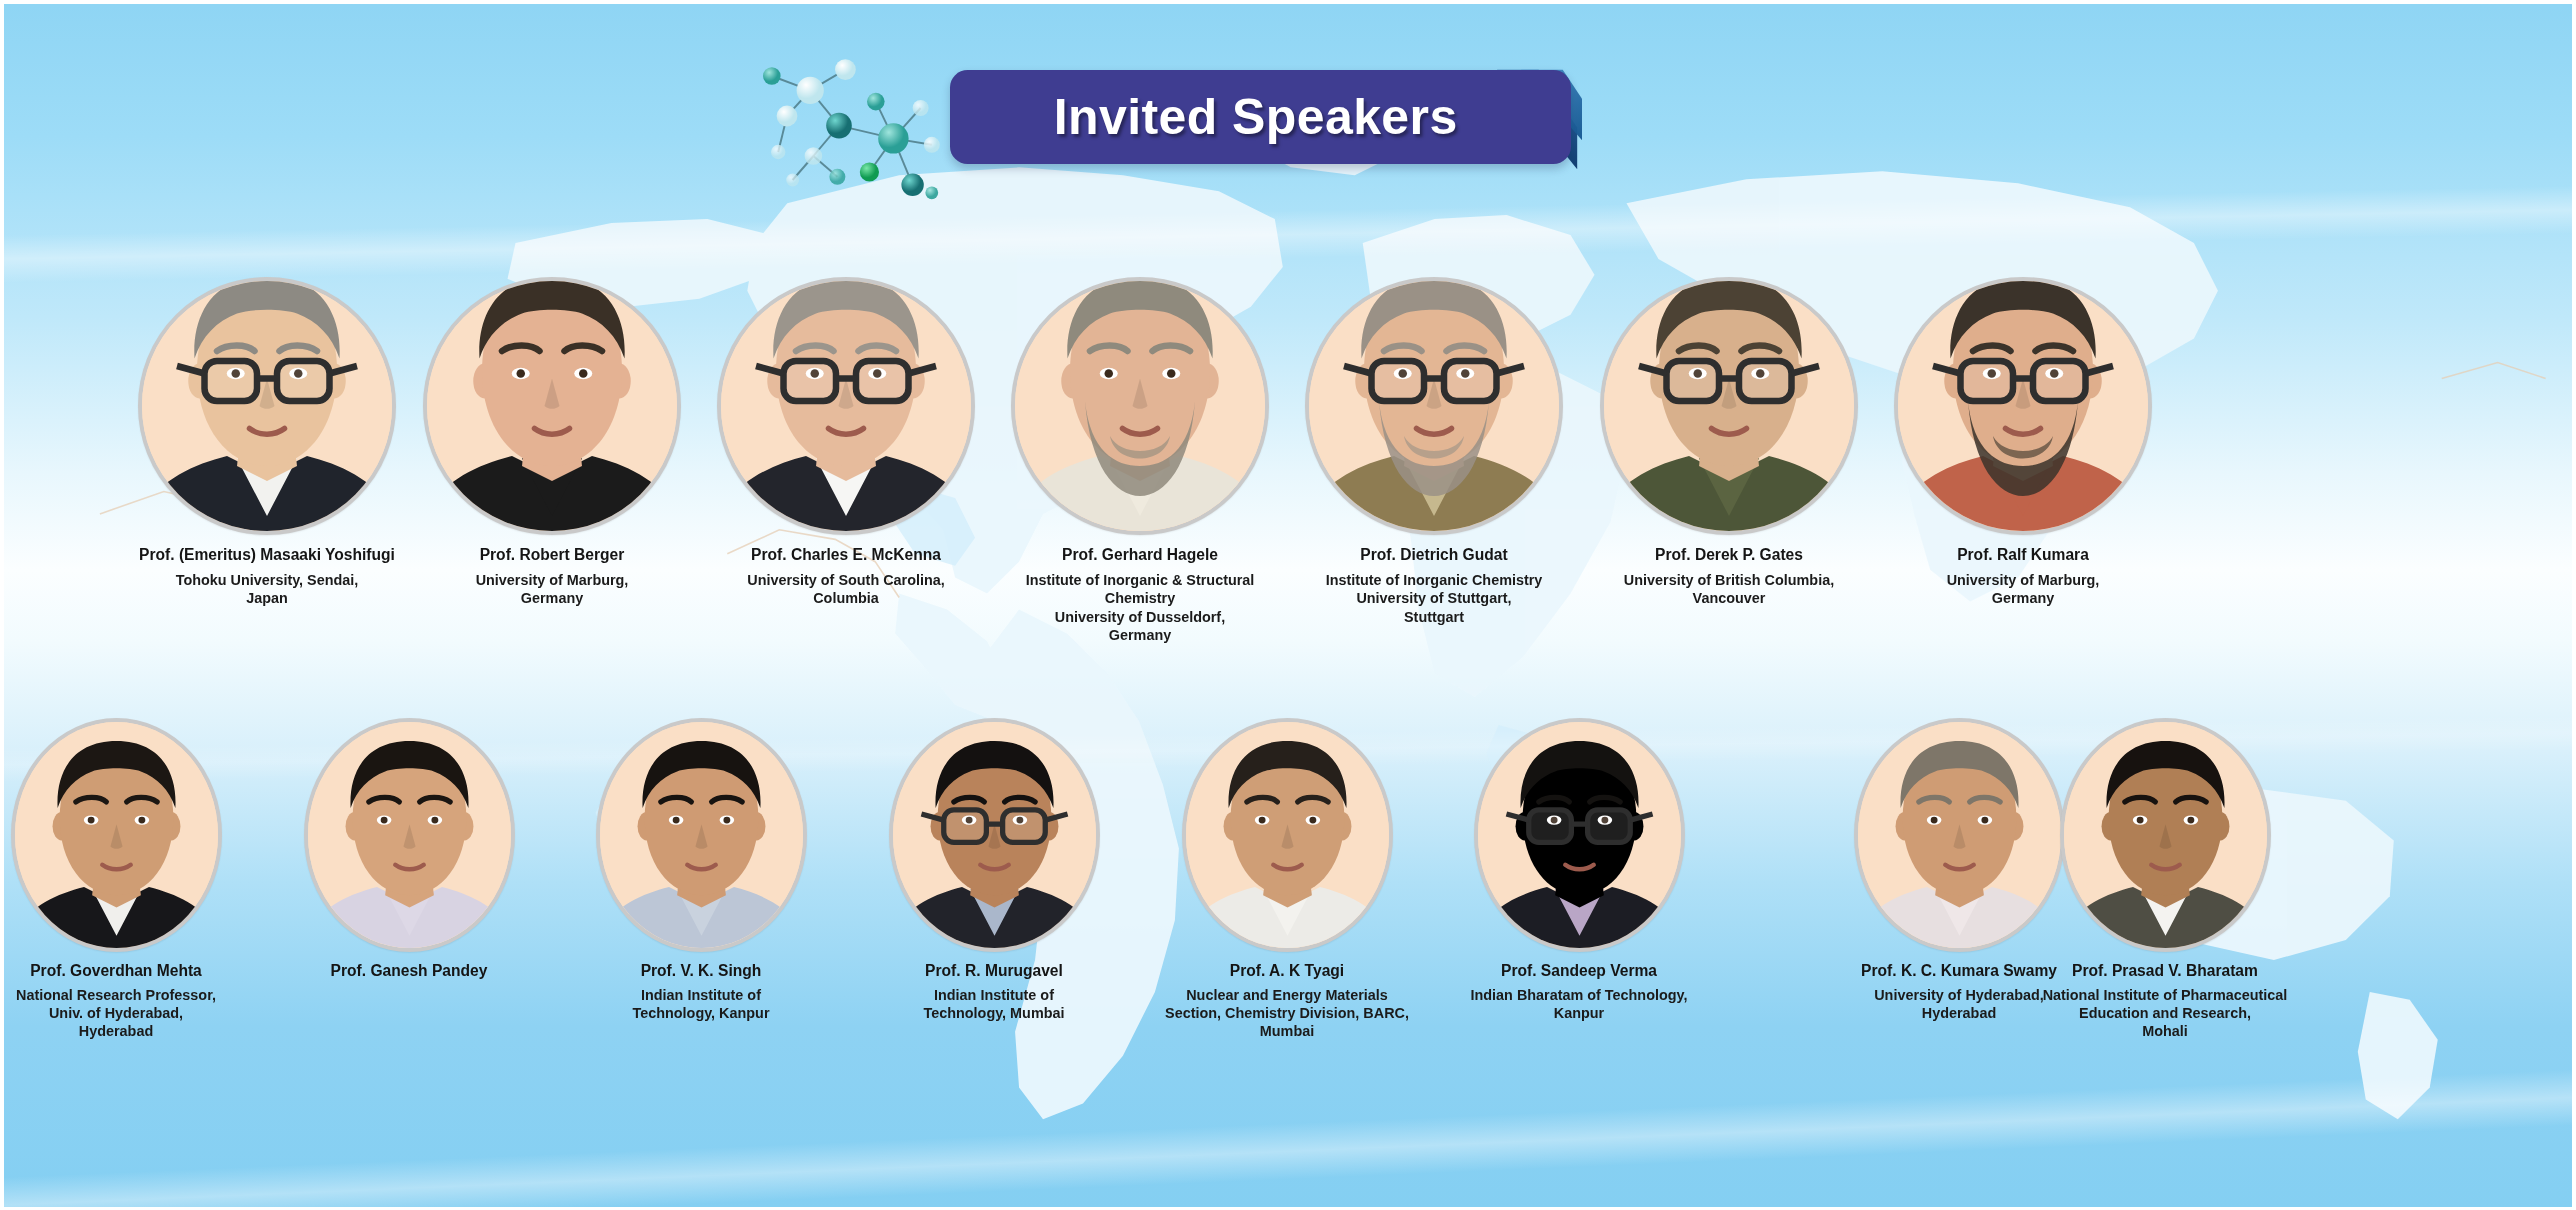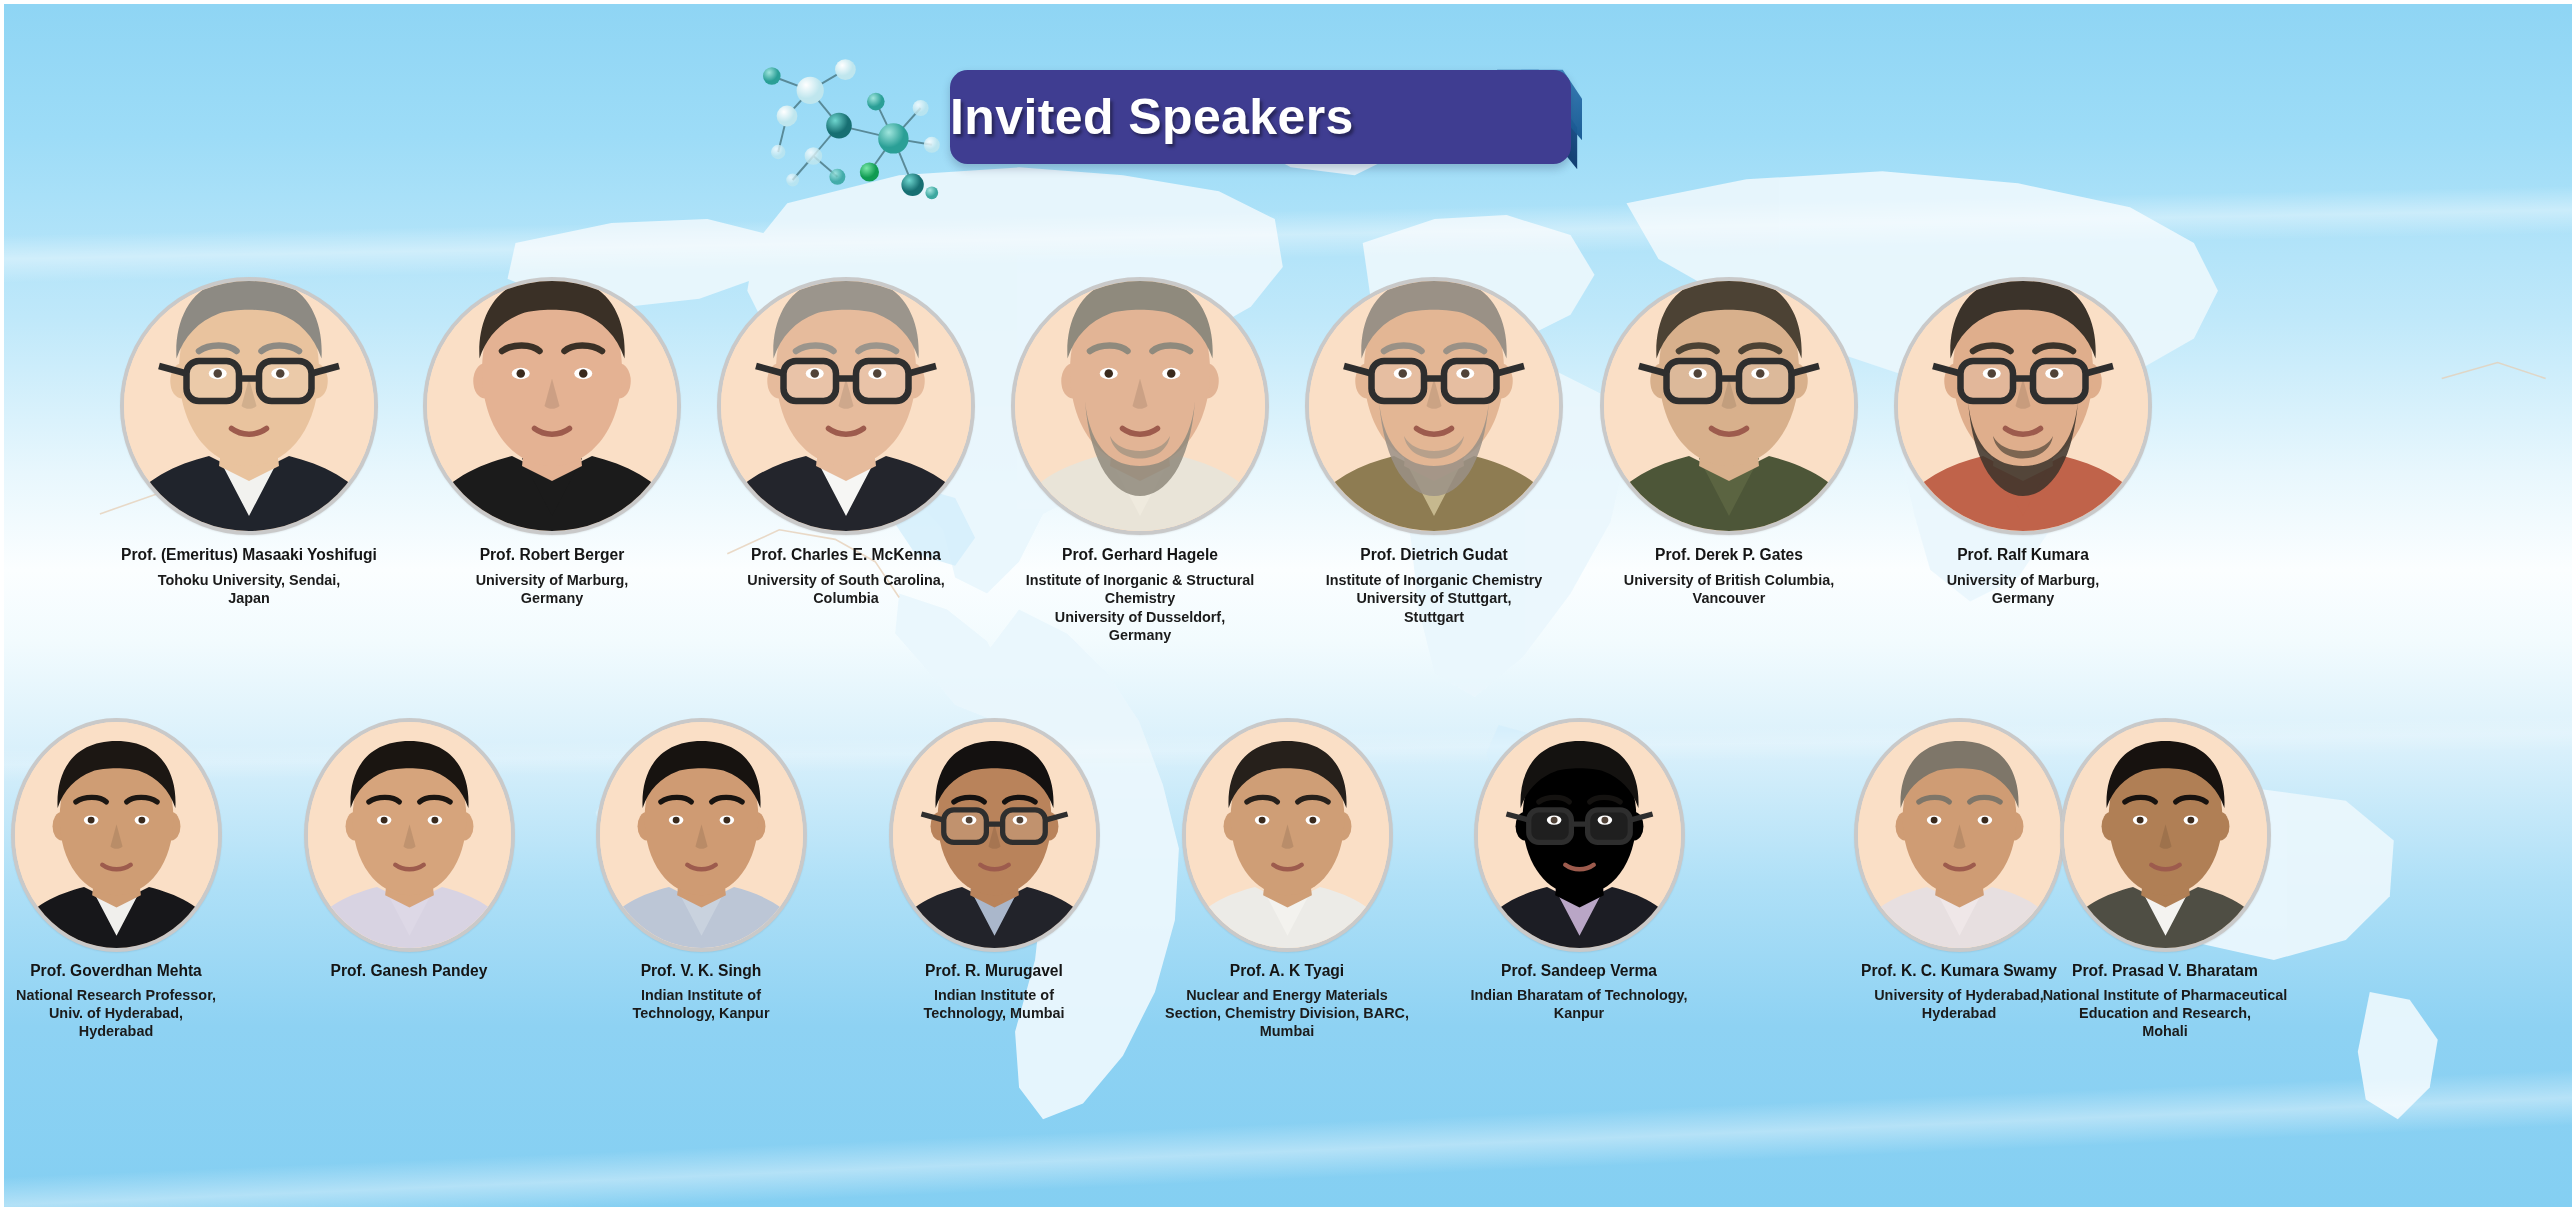--- a/index.html
+++ b/index.html
@@ -82,20 +82,21 @@
     border-radius: 17.6px;
     background: #3f3d91;
     box-shadow: 0 4.8px 8px rgba(20,30,70,0.22);
     overflow: hidden;
   }
   .banner-title {
     position: absolute;
     left: 0; right: 0;
     top: 50%;
     transform: translateY(-50%);
+    text-align: center;
     color: #ffffff;
     font-size: 50px;
     font-weight: bold;
     letter-spacing: 0.4px;
     text-shadow: 2.4px 3.2px 3.2px rgba(0,0,0,0.40);
     font-family: "Liberation Sans", sans-serif;
     padding-right: 9.6px;
     white-space: nowrap;
   }
   
@@ -279,21 +280,21 @@
         <path d="M10,6 L62,6 L110,78 L110,130 Z" fill="url(#rbB)"></path>
         <path d="M40,6 L92,6 L116,42 L116,94 Z" fill="url(#rbA)" opacity="0.95"></path>
       </svg>
     </div>
     <div class="banner">
       <div class="banner-title">Invited Speakers</div>
     </div>
   </div>
 
   <div class="row row-1" id="row1">
-      <div class="speaker" style="left: 101px; width: 288px;">
+      <div class="speaker" style="left: 119px; width: 288px;">
         <div class="avatar" style="width: 258px; height: 258px;">
   <svg viewBox="0 0 100 118" preserveAspectRatio="xMidYMax slice" aria-hidden="true">
     <rect x="0" y="0" width="100" height="118" fill="#fadfc6"></rect>
 
     <path d="M-4,118 C2,100 18,92 34,88 L50,96 L66,88 C82,92 98,100 104,118 Z" fill="#20242c"></path>
 
     <path d="M38,89 L50,112 L62,89 L56,86 L50,94 L44,86 Z" fill="#f2f2ef"></path>
 
     <path d="M40,74 L60,74 L62,92 L50,98 L38,92 Z" fill="#e9c39e"></path>
 

